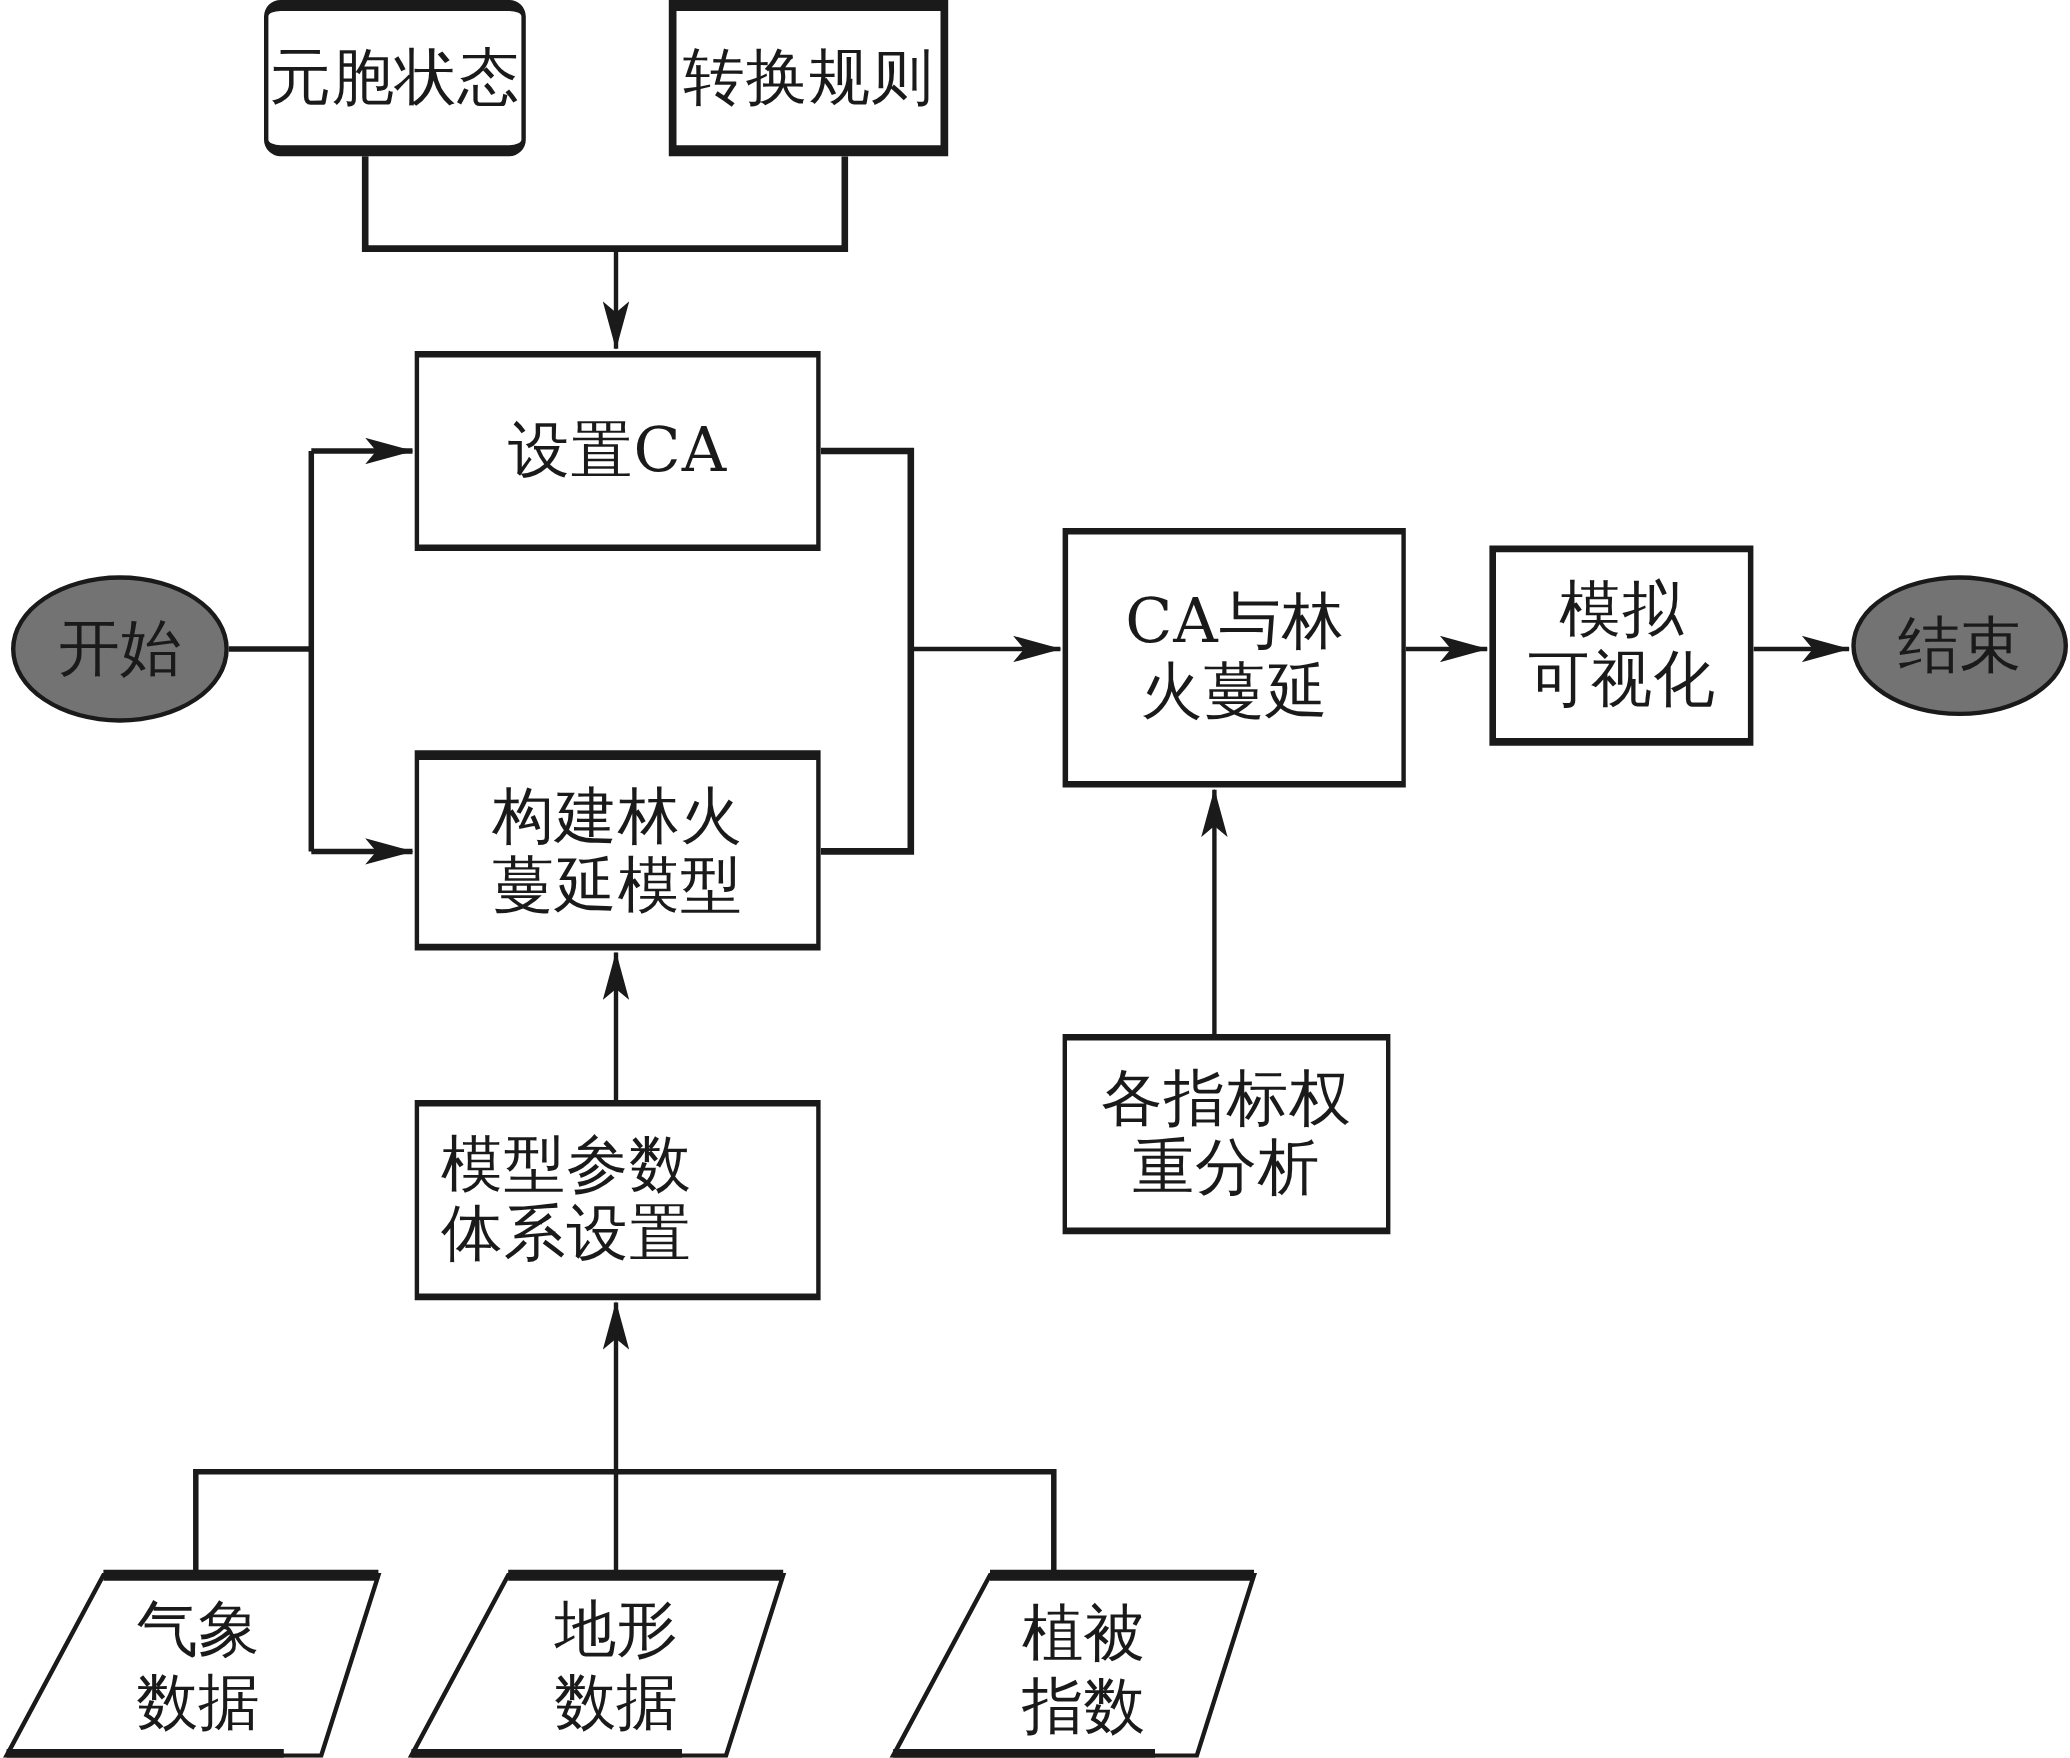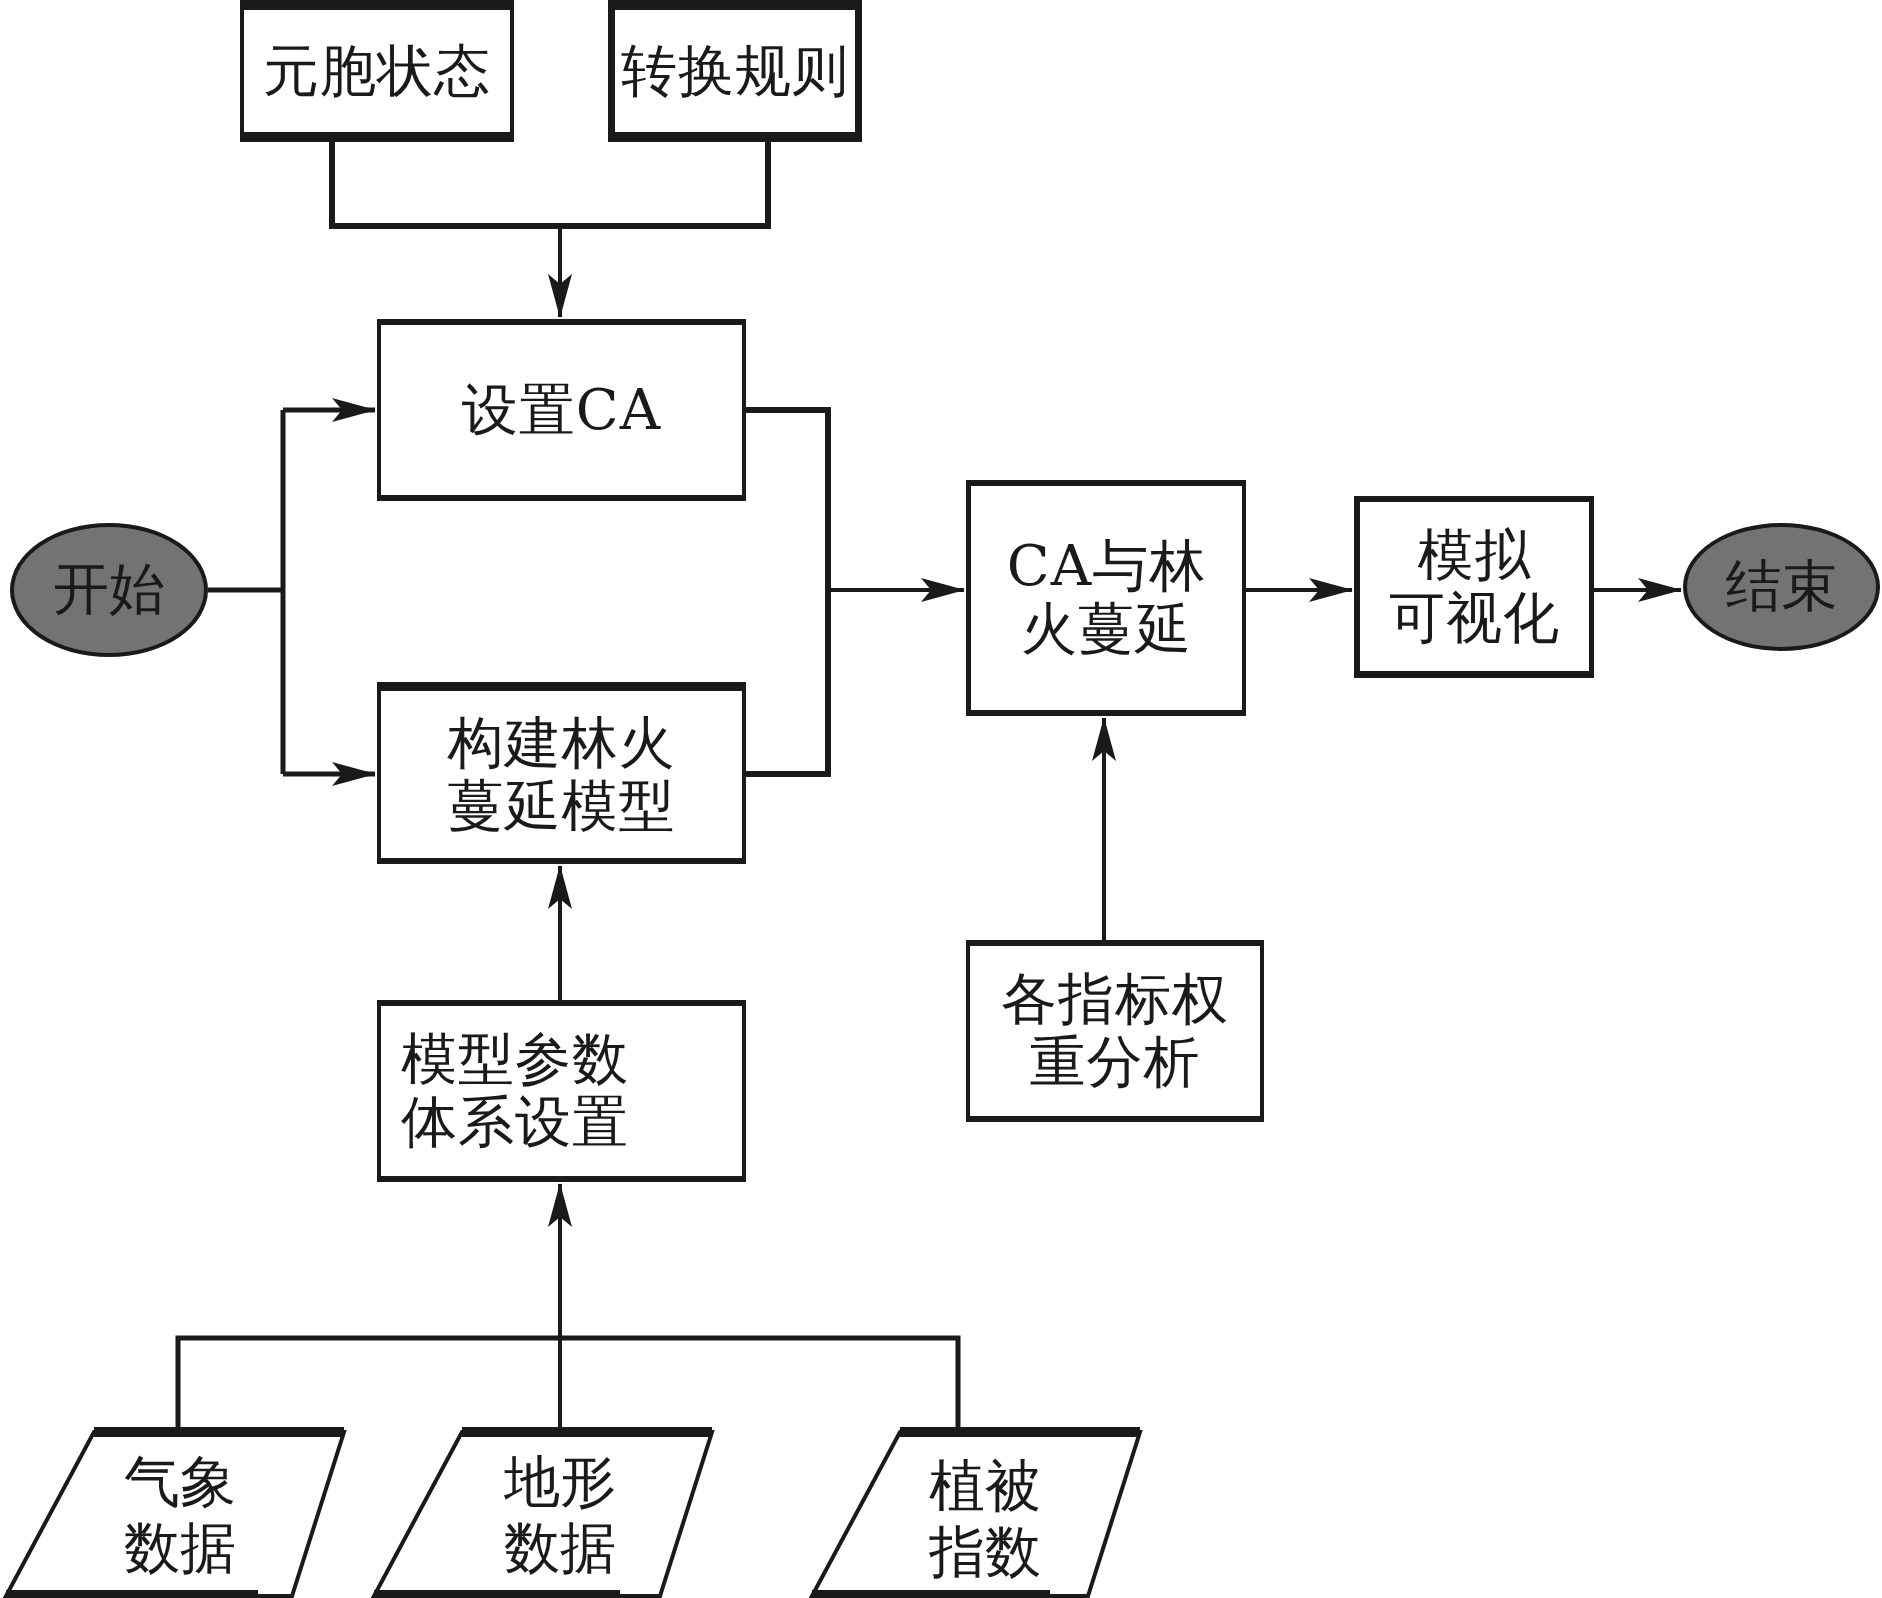--- a/index.html
+++ b/index.html
@@ -68,21 +68,21 @@
 
   <polygon points="462,1432 712,1432 660,1596 374,1596" fill="#fff" stroke="#1a1a1a" stroke-width="4"></polygon>
   <line x1="462" y1="1432" x2="712" y2="1432" stroke="#1a1a1a" stroke-width="10"></line>
   <line x1="374" y1="1594" x2="620" y2="1594" stroke="#1a1a1a" stroke-width="8"></line>
 
   <polygon points="900,1432 1140,1432 1088,1596 812,1596" fill="#fff" stroke="#1a1a1a" stroke-width="4"></polygon>
   <line x1="900" y1="1432" x2="1140" y2="1432" stroke="#1a1a1a" stroke-width="10"></line>
   <line x1="812" y1="1594" x2="1050" y2="1594" stroke="#1a1a1a" stroke-width="8"></line>
 </svg>
 
-<div class="box thick-top thick-bottom" style="left:240px;top:0px;width:274px;height:142px;">
+<div class="box thick-top thick-bottom" style="left:240px;top:0px;width:238px;height:142px;border-radius:15px;">
   <div>
       <span class="line">元胞状态</span>
     </div>
 </div>
 
 <div class="box thick-top thick-bottom" style="left:608px;top:0px;width:254px;height:142px;border-width:10px 7px 10px 7px;">
   <div>
       <span class="line">转换规则</span>
     </div>
 </div>
@@ -97,21 +97,21 @@
   <div>
     <span class="line">构建林火</span>
     <span class="line">蔓延模型</span>
   </div>
 </div>
 
 <div class="term" style="left:10px;top:523px;width:198px;height:134px;">
   <span>开始</span>
 </div>
 
-<div class="box" style="left:966px;top:480px;width:280px;height:236px;border-width:6px 4px 6px 5px;">
+<div class="box" style="left:966px;top:480px;width:312px;height:236px;border-width:6px 4px 6px 5px;">
   <div>
     <span class="line">CA与林</span>
     <span class="line">火蔓延</span>
   </div>
 </div>
 
 <div class="box" style="left:1354px;top:496px;width:240px;height:182px;border-width:6px 5px 7px 6px;">
   <div>
     <span class="line">模拟</span>
     <span class="line">可视化</span>

